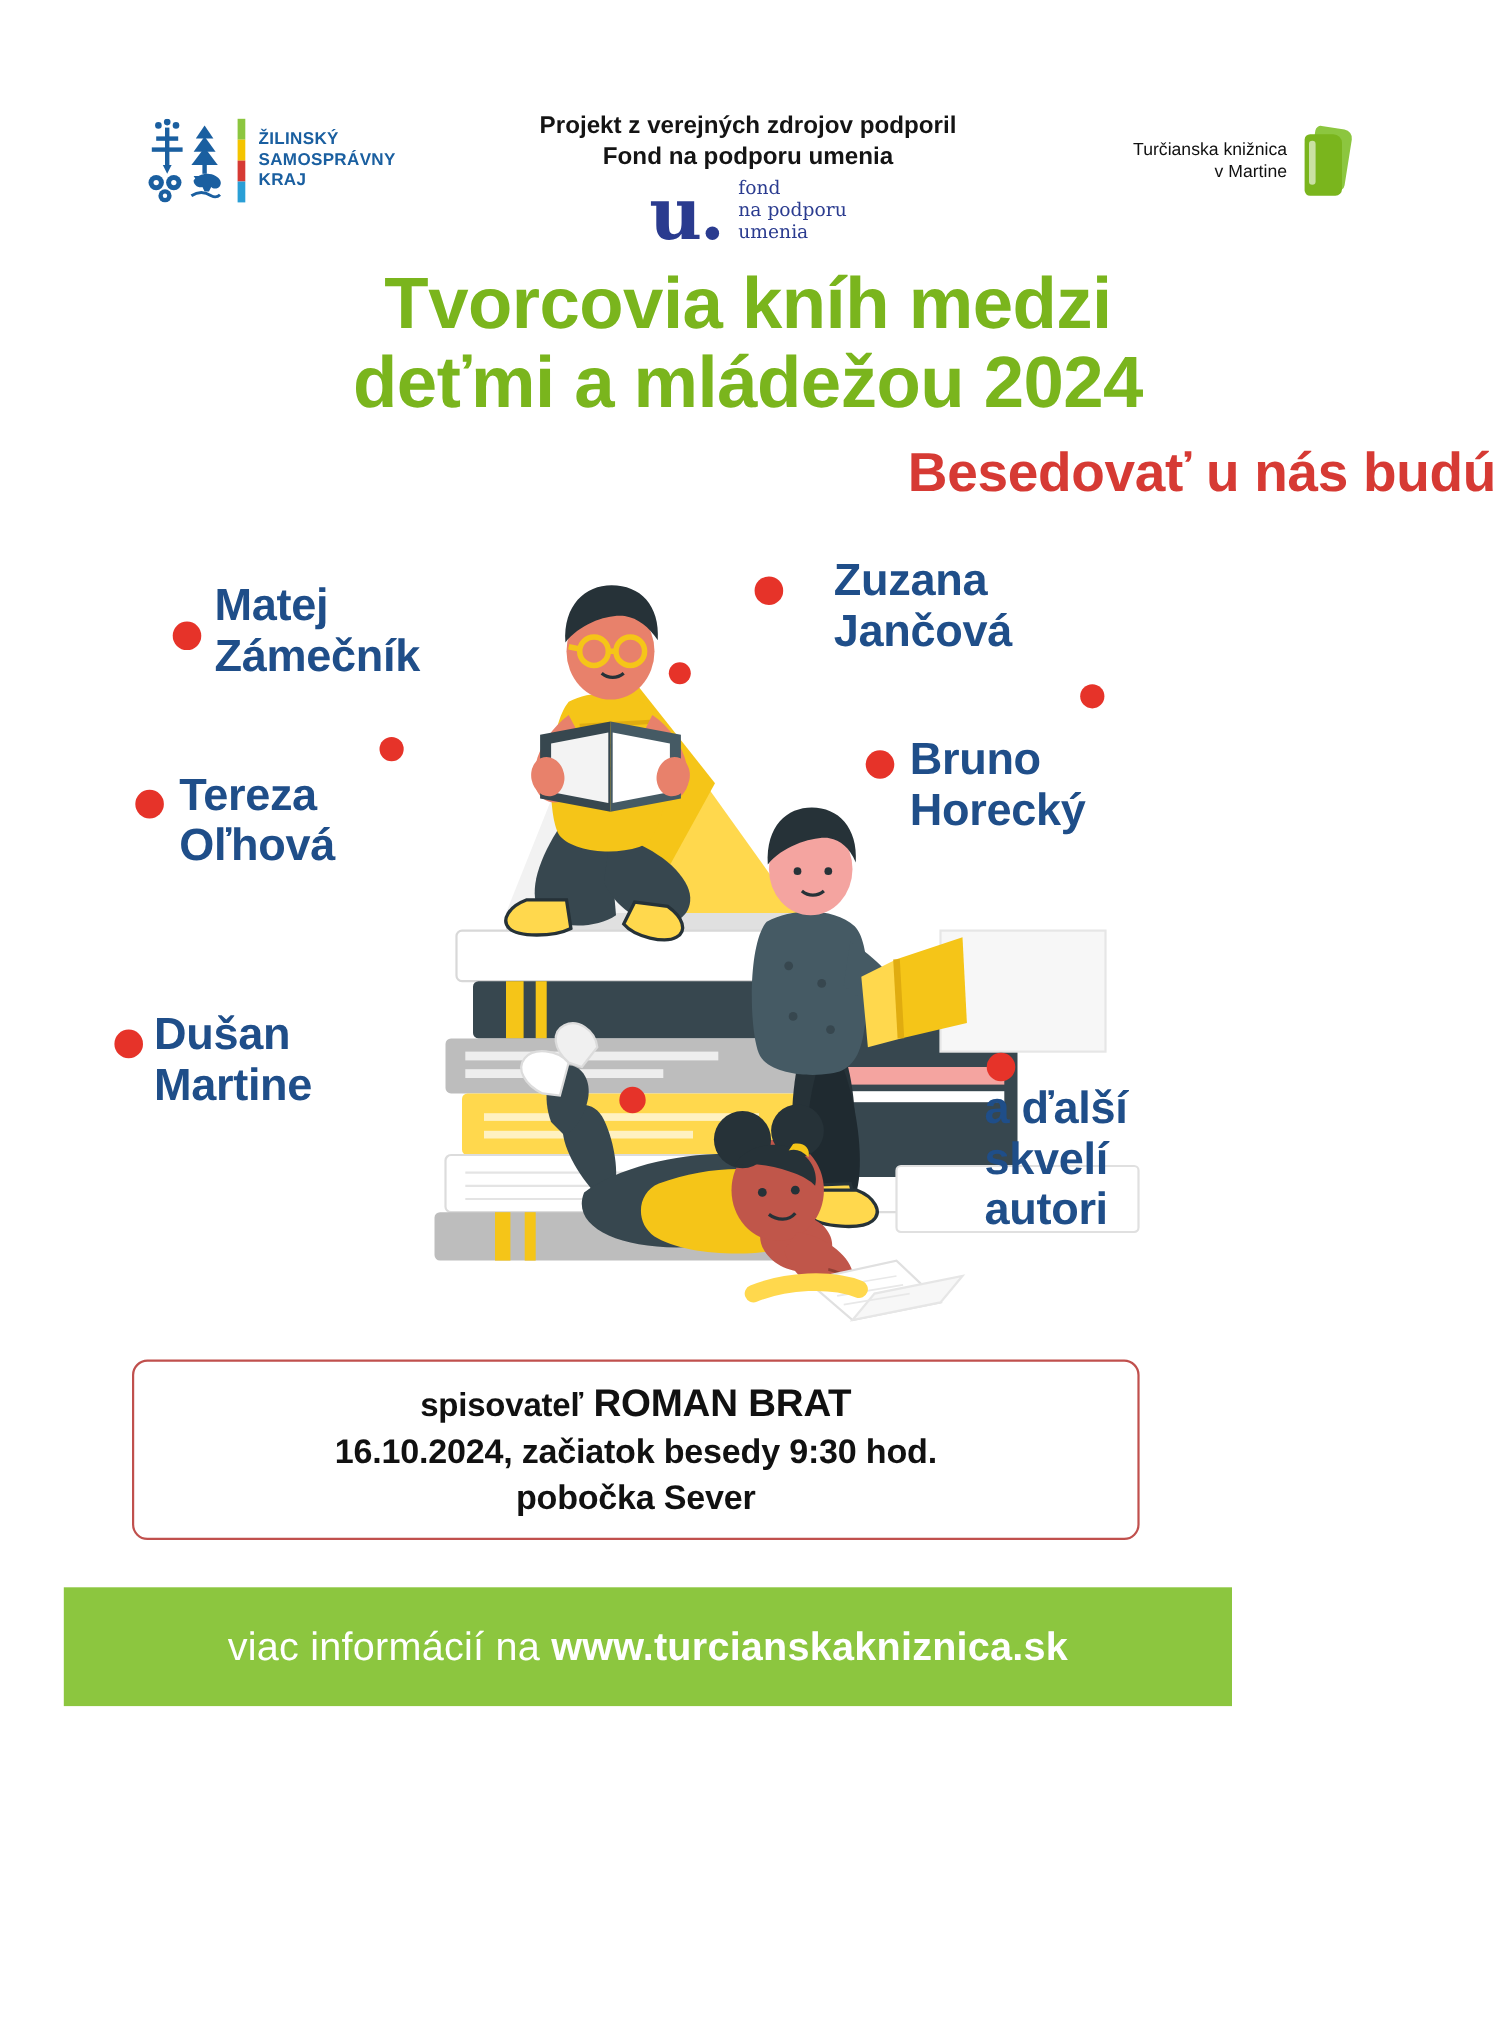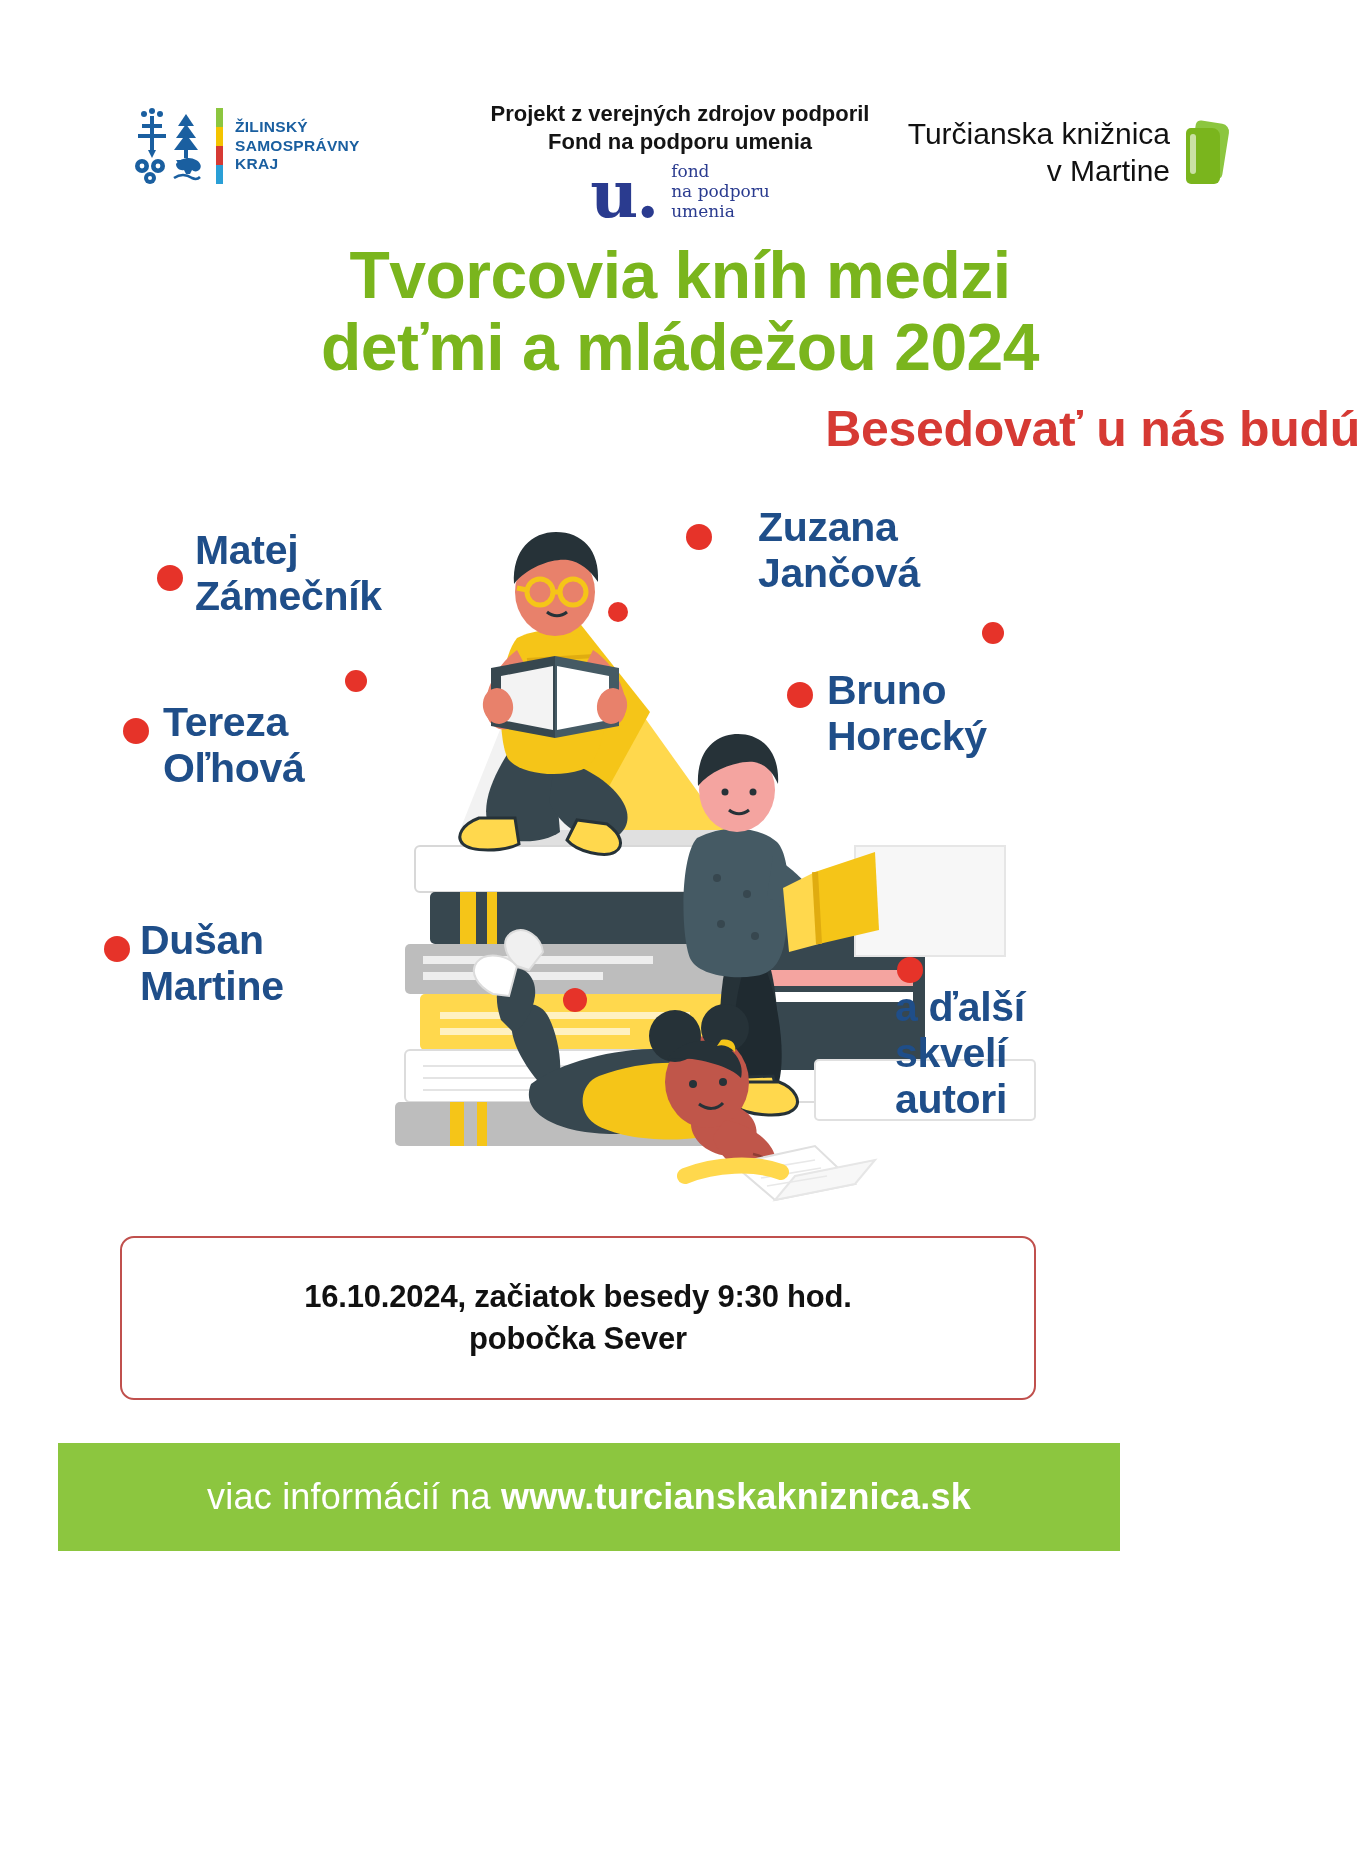--- a/index.html
+++ b/index.html
@@ -24,21 +24,21 @@
 
   
   .fpu{position:absolute;left:0;right:0;top:0;text-align:center;}
   .fpu-line{font-size:22px;font-weight:700;color:#141414;line-height:1.25;}
   .fpu-logo{margin-top:6px;display:inline-flex;align-items:center;gap:14px;}
   .fpu-mark{font-family:"DejaVu Serif",serif;font-size:66px;font-weight:700;color:#2a3b8f;line-height:.75;letter-spacing:-2px;position:relative;top:4px;}
   .fpu-words{font-family:"DejaVu Serif",serif;font-size:17px;line-height:1.18;color:#2a3b8f;text-align:left;}
 
   
   .tkm{position:absolute;right:130px;top:16px;display:flex;align-items:center;gap:14px;}
-  .tkm-text{font-size:30px;line-height:1.22;color:#111;text-align:right;}
+  .tkm-text{font-size:16px;line-height:1.22;color:#111;text-align:right;}
   .tkm-book{position:relative;width:46px;height:62px;}
   .tkm-book .b1{position:absolute;left:8px;top:0;width:34px;height:56px;background:#8cc63f;border-radius:5px 8px 6px 5px;transform:rotate(9deg);}
   .tkm-book .b2{position:absolute;left:2px;top:6px;width:34px;height:56px;background:#7ab51d;border-radius:5px 8px 6px 5px;}
   .tkm-book .b3{position:absolute;left:6px;top:12px;width:6px;height:40px;background:#fff;opacity:.6;border-radius:3px;}
 
   
   .title{position:absolute;left:0;width:1360px;text-align:center;color:#7ab51d;
          font-weight:700;font-size:66px;line-height:1.08;letter-spacing:-.5px;}
   .title.l1{top:240px;}
   .title.l2{top:312px;}
@@ -346,20 +346,24 @@
     <span style="display:block">skvelí</span>
     <span style="display:block">autori</span>
   </div>
 
   <span class="dot d-f1"></span>
   <span class="dot d-f2"></span>
   <span class="dot d-f3"></span>
   <span class="dot d-f4"></span>
 
   <div class="infobox">
+    <div class="info-l1">
+      <span class="lead">spisovateľ</span>
+      <span>ROMAN BRAT</span>
+    </div>
     <div class="info-l2">16.10.2024, začiatok besedy 9:30 hod.</div>
     <div class="info-l3">pobočka Sever</div>
   </div>
 
   <div class="footer">
     <div class="footer-text">
       <span>viac informácií na </span><b>www.turcianskakniznica.sk</b>
     </div>
   </div>
 

